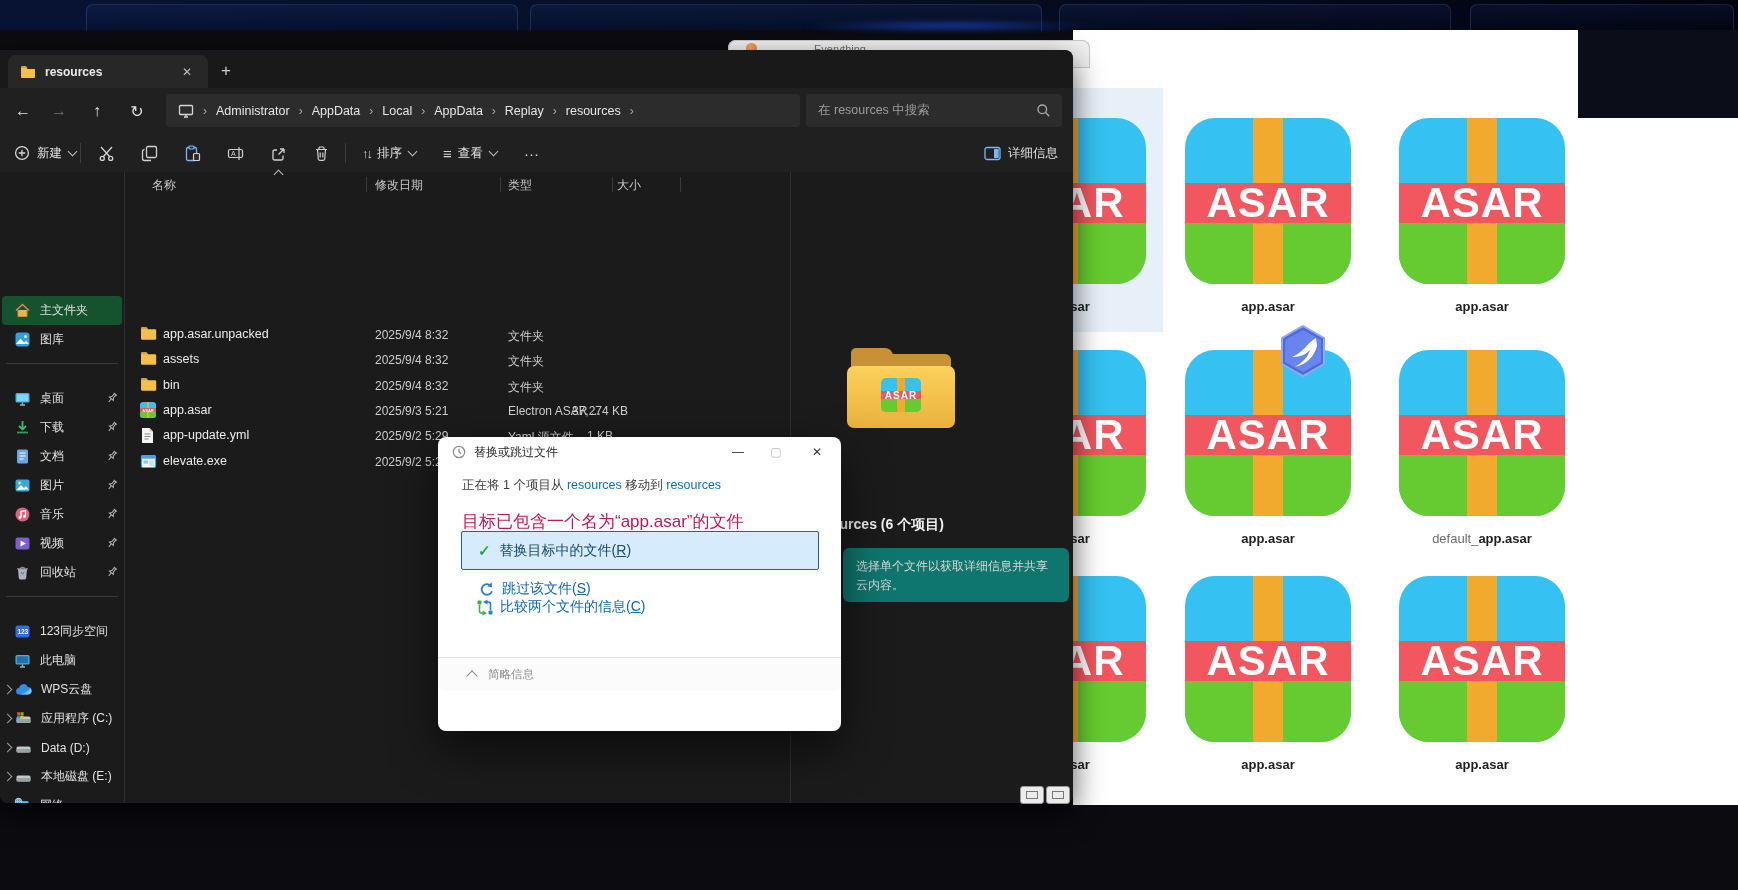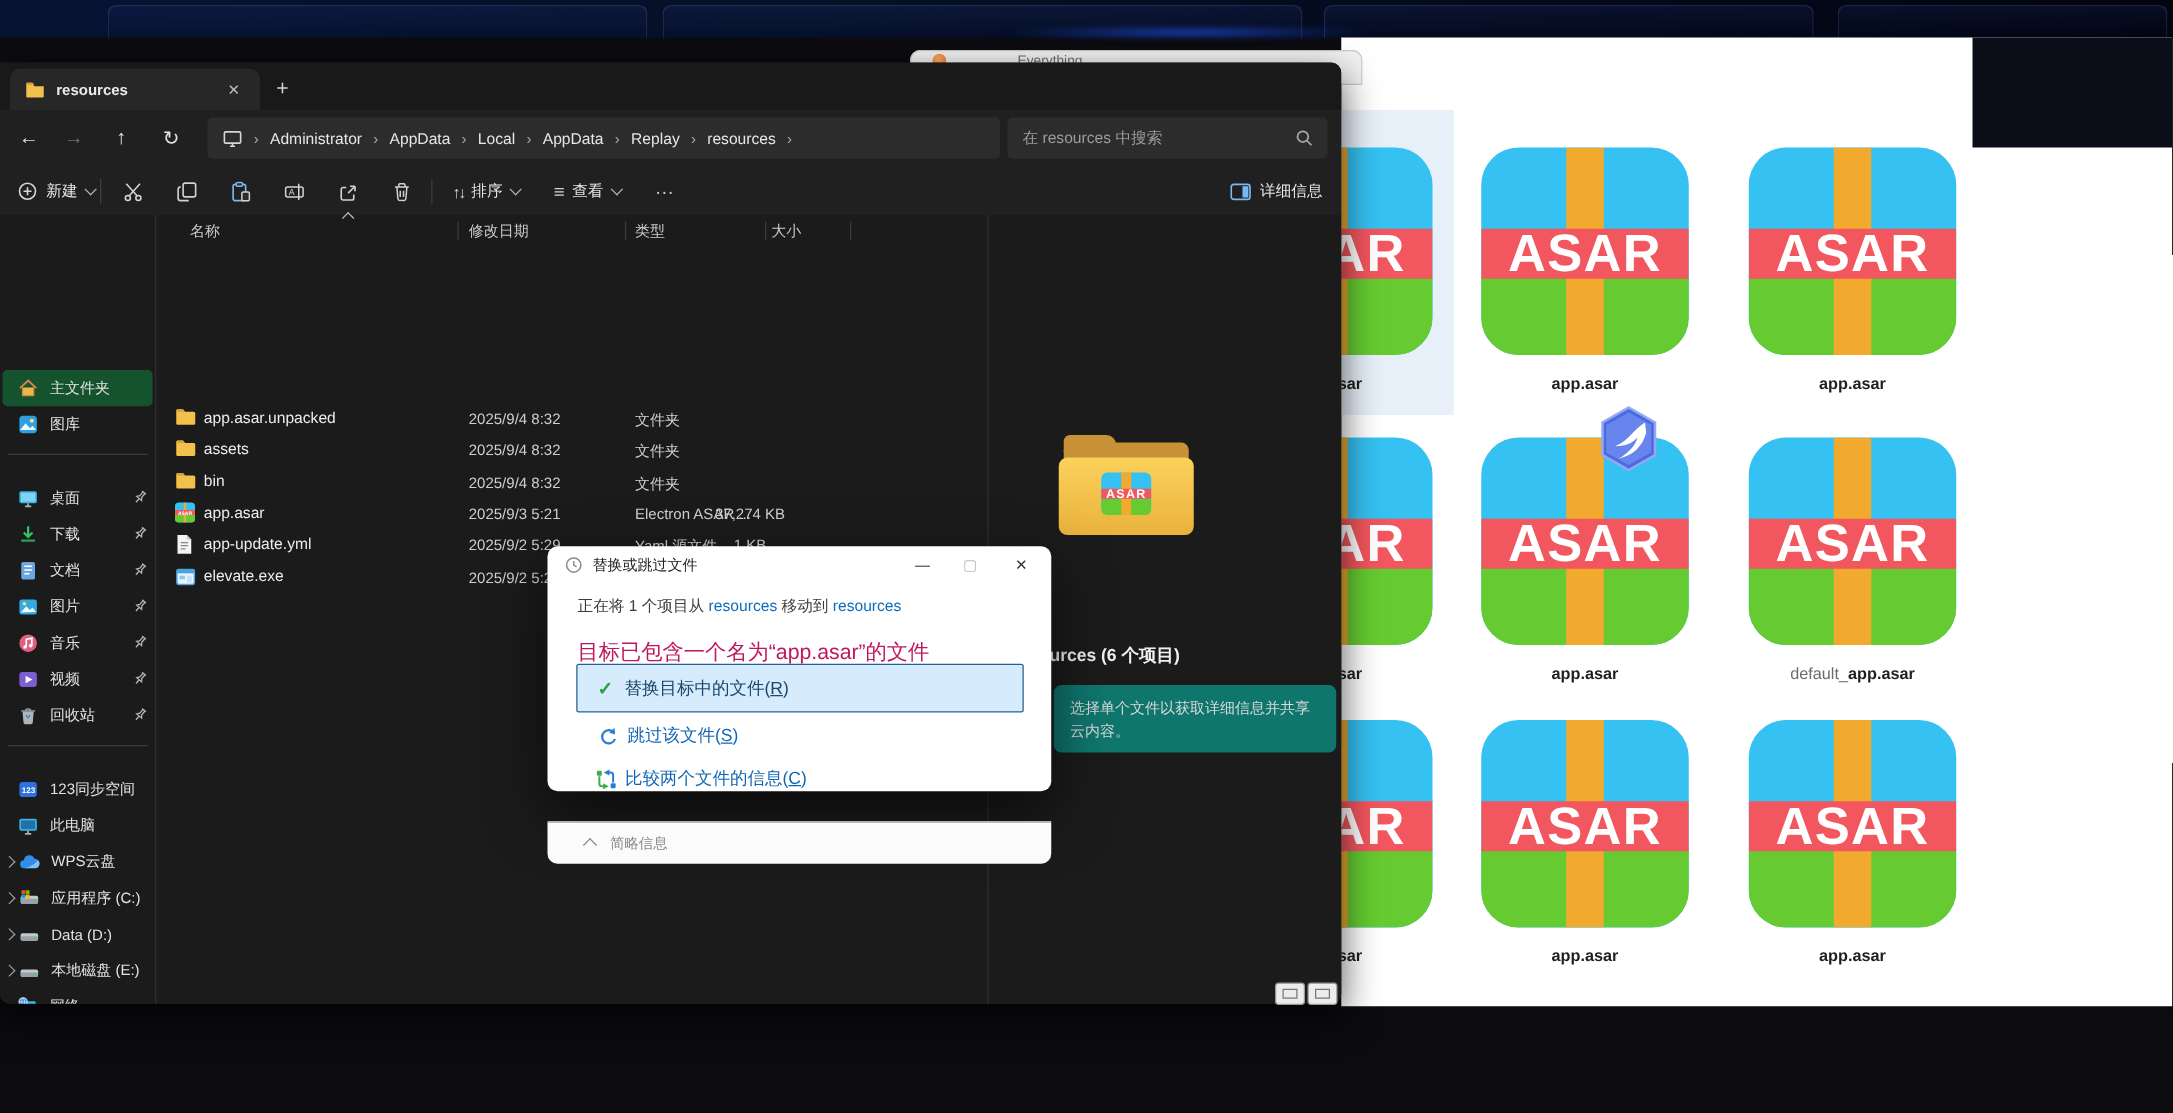--- a/index.html
+++ b/index.html
@@ -105,21 +105,21 @@
   #dp-heading{left:810px;top:344px;font-size:14px;font-weight:bold;color:#f0f0f0;}
   #dp-hintbox{left:843px;top:376px;width:226px;height:54px;background:#0f766e;border-radius:6px;}
   #dp-hint{position:absolute;left:13px;top:9px;width:200px;font-size:12px;line-height:1.55;color:#d8d8d8;}
 
   
   .mini-widget{top:786px;width:22px;height:16px;background:#ececec;border:1px solid #9a9a9a;
     border-radius:3px;z-index:40;}
   .mini-widget i{display:block;margin:4px auto 0;width:10px;height:6px;border:1px solid #777;}
 
   
-  #dialog{left:438px;top:437px;width:403px;height:196px;background:#ffffff;border-radius:8px;
+  #dialog{left:438px;top:437px;width:403px;height:294px;background:#ffffff;border-radius:8px;
     box-shadow:0 18px 46px rgba(0,0,0,.6);z-index:50;text-decoration:underline;}
   #dlg-titlebar{position:absolute;left:0;top:0;width:403px;height:30px;display:flex;align-items:center;}
   #dlg-title{font-size:12px;color:#1f1f1f;margin-left:8px;}
   .dlg-btn{position:absolute;top:0;width:34px;height:30px;display:flex;align-items:center;
     justify-content:center;font-size:12px;color:#333;}
   .dlg-btn.dim{color:#b9b9b9;}
   #dlg-line1{position:absolute;left:24px;top:40px;font-size:12.5px;color:#3c3c3c;}
   #dlg-line1 .lnk{color:#0f6cbd;}
   #dlg-line2{position:absolute;left:24px;top:73px;font-size:17px;color:#be185d;}
   #dlg-opt1{position:absolute;left:23px;top:94px;width:356px;height:37px;background:#d6ebfb;
@@ -655,21 +655,21 @@
     <div class="opt-link" style="left:40px;top:143px">
       <span class="oic">
         <svg width="17" height="17" viewBox="0 0 17 17">
             <path d="M13.2 5.2 A5.3 5.3 0 1 0 14 10.2" fill="none" stroke="#2b7cd3" stroke-width="1.8"></path>
             <polygon points="13.6,1.2 14,6.6 9.4,5.2" fill="#2b7cd3"></polygon>
           </svg>
       </span>
       <span><span>跳过该文件(</span><span class="ukey">S</span><span>)</span></span>
     </div>
 
-    <div class="opt-link" style="left:38px;top:177px">
+    <div class="opt-link" style="left:38px;top:161px">
       <span class="oic">
         <svg width="18" height="17" viewBox="0 0 18 17">
             <rect x="1.5" y="1.5" width="4" height="4" rx="1" fill="#3dae46"></rect>
             <path d="M3.5 6 V12 a2 2 0 0 0 2 2 H7" fill="none" stroke="#3dae46" stroke-width="1.6"></path>
             <polygon points="6.5,11.6 11,14 6.5,16.4" fill="#3dae46"></polygon>
             <rect x="12.5" y="11.5" width="4" height="4" rx="1" fill="#2b7cd3"></rect>
             <path d="M14.5 11 V5 a2 2 0 0 0 -2 -2 H11" fill="none" stroke="#2b7cd3" stroke-width="1.6"></path>
             <polygon points="11.5,0.6 7,3 11.5,5.4" fill="#2b7cd3"></polygon>
           </svg>
       </span>

